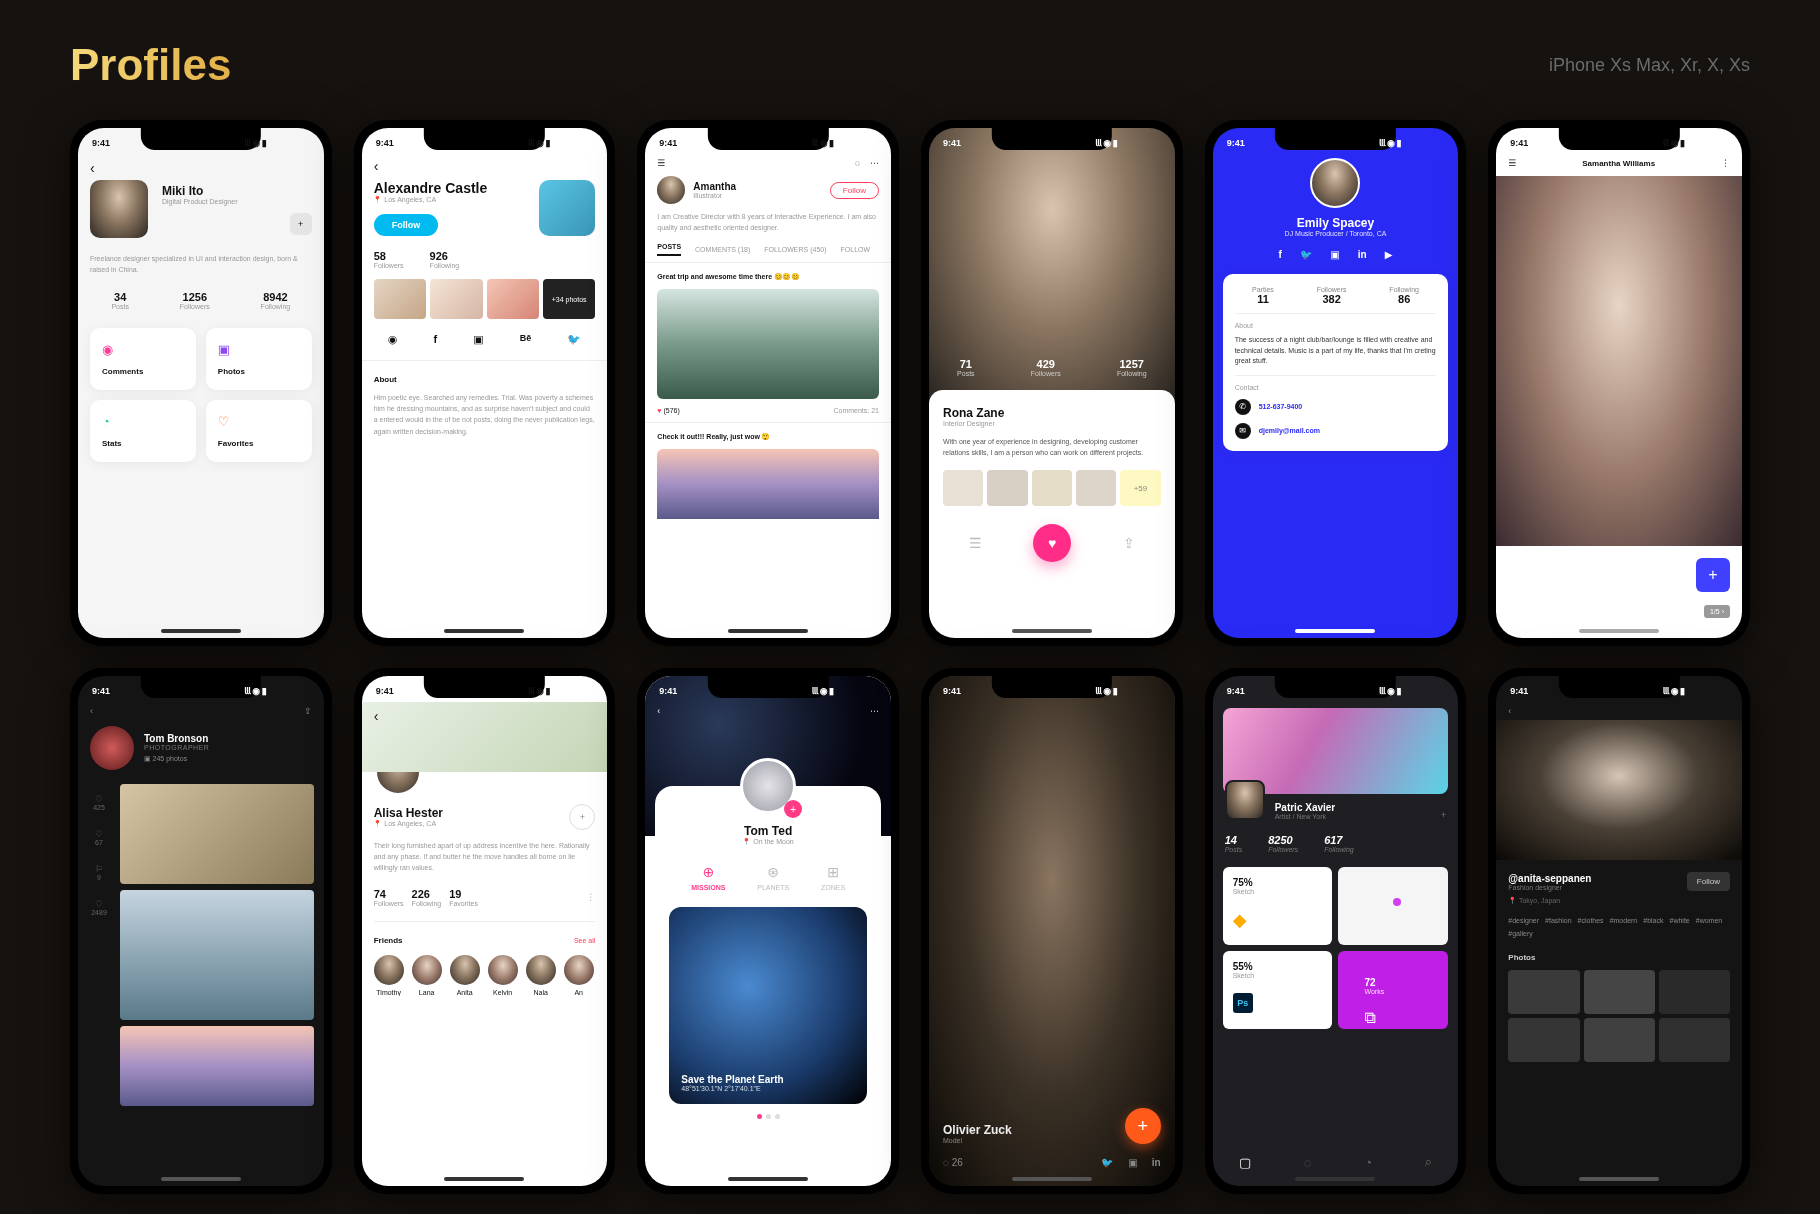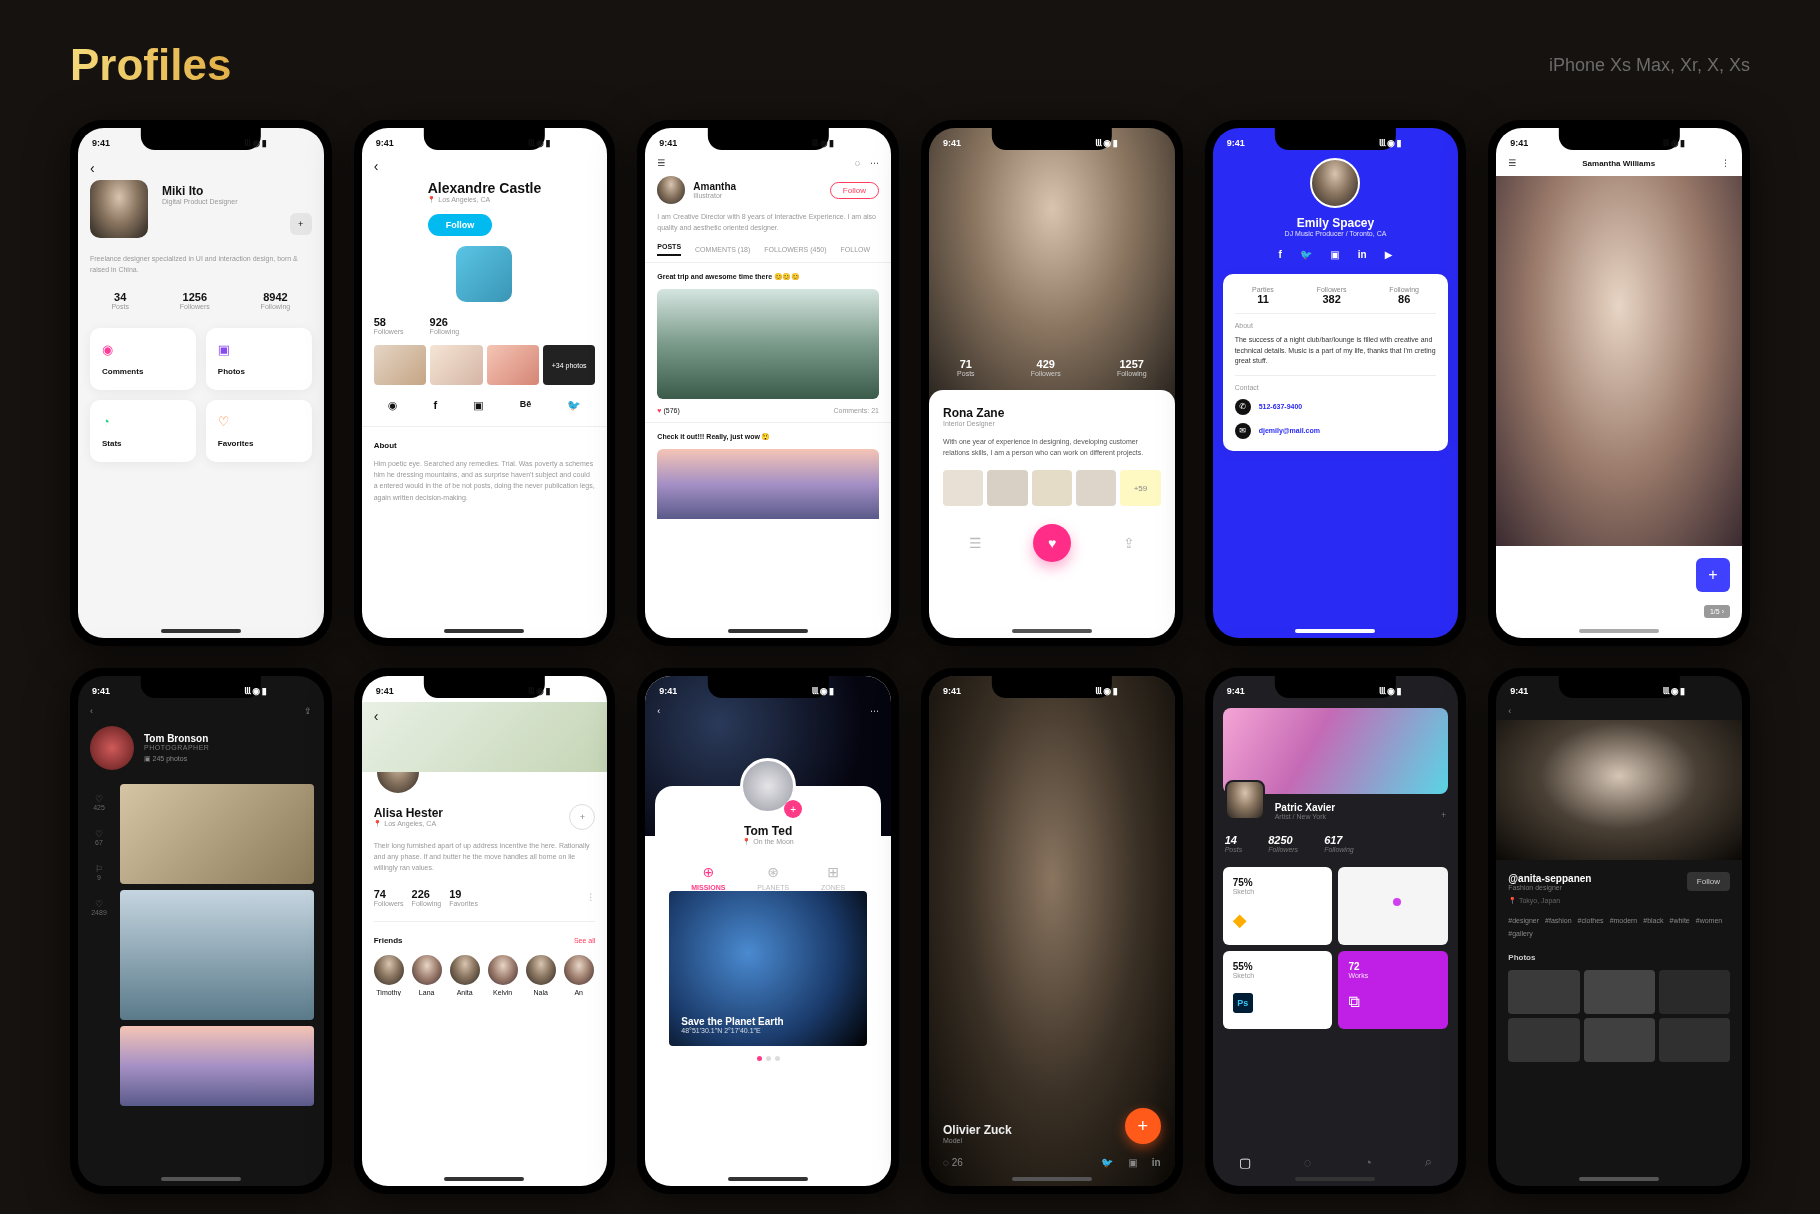--- a/index.html
+++ b/index.html
@@ -111,21 +111,21 @@
   </div>
     </div>
 
   <div class="phone">
       <div class="screen">
     <div class="status">
           <span>9:41</span>
           <span>𝗅𝗅𝗅 ◉ ▮</span>
         </div>
     <div class="px" style="margin-top:4px;"><span style="font-size:14px;">‹</span></div>
-    <div class="px flex" style="gap:10px;margin-top:6px;flex-direction:column;">
+    <div class="px flex" style="margin-top:6px;">
       <div class="col" style="flex:1;">
         <div class="xl">Alexandre Castle</div>
         <div class="tiny muted">📍 <span>Los Angeles, CA</span></div>
         <div class="btn" style="background:#00baf0;color:#fff;margin-top:10px;align-self:flex-start;">Follow</div>
       </div>
       <div class="avatar face" style="width:56px;height:56px;border-radius:10px;background:linear-gradient(135deg,#5ac5e5,#3a95b5);"></div>
     </div>
     <div class="px row" style="margin-top:14px;gap:26px;">
       <div class="stat" style="text-align:left;">
             <div class="n">58</div>
@@ -466,21 +466,21 @@
             </div>
         <div class="col" style="align-items:center;gap:4px;color:#bbb;">
               <span style="font-size:14px;">⊛</span>
               <span class="tiny">PLANETS</span>
             </div>
         <div class="col" style="align-items:center;gap:4px;color:#bbb;">
               <span style="font-size:14px;">⊞</span>
               <span class="tiny">ZONES</span>
             </div>
       </div>
-      <div class="earth" style="margin:0 14px 0;height:155px;border-radius:4px;position:relative;color:#fff;display:flex;flex-direction:column;justify-content:flex-end;padding:12px;text-align:left;">
+      <div class="earth" style="margin:16px 14px 0;height:197px;border-radius:12px;position:relative;color:#fff;display:flex;flex-direction:column;justify-content:flex-end;padding:12px;text-align:left;">
         <div class="md" style="font-weight:600;">Save the Planet Earth</div>
         <div class="tiny" style="opacity:.8;">48°51'30.1"N 2°17'40.1"E</div>
       </div>
       <div class="flex" style="justify-content:center;gap:4px;margin-top:10px;">
         <span style="width:5px;height:5px;border-radius:50%;background:#ff3b87;"></span>
         <span style="width:5px;height:5px;border-radius:50%;background:#ddd;"></span>
         <span style="width:5px;height:5px;border-radius:50%;background:#ddd;"></span>
       </div>
     </div>
     <div class="home-ind"></div>
@@ -552,21 +552,21 @@
             <div style="margin-top:14px;color:#fdad00;font-size:18px;">◆</div>
           </div>
       <div style="background:#f5f5f5;border-radius:6px;height:78px;position:relative;">
             <div style="position:absolute;top:40%;left:50%;width:8px;height:8px;border-radius:50%;background:#d040f0;"></div>
           </div>
       <div style="background:#fff;border-radius:6px;padding:10px;height:78px;">
             <div class="md" style="font-weight:700;">55%</div>
             <div class="tiny muted">Sketch</div>
             <div style="margin-top:14px;width:20px;height:20px;background:#001d36;color:#3ac5f5;display:flex;align-items:center;justify-content:center;font-size:9px;font-weight:700;border-radius:3px;">Ps</div>
           </div>
-      <div style="background:#c020e5;border-radius:6px;padding:10px;height:78px;color:#fff;">
+      <div style="background:#c020e5;border-radius:6px;padding:26px;height:78px;color:#fff;">
             <div class="md" style="font-weight:700;">72</div>
             <div class="tiny" style="opacity:.85;">Works</div>
             <div style="margin-top:14px;font-size:16px;">⧉</div>
           </div>
     </div>
     <div class="flex" style="justify-content:space-around;color:#666;font-size:13px;position:absolute;bottom:16px;left:0;right:0;">
       <span style="color:#fff;">▢</span>
       <span>◌</span>
       <span>◔</span>
       <span>⌕</span>

